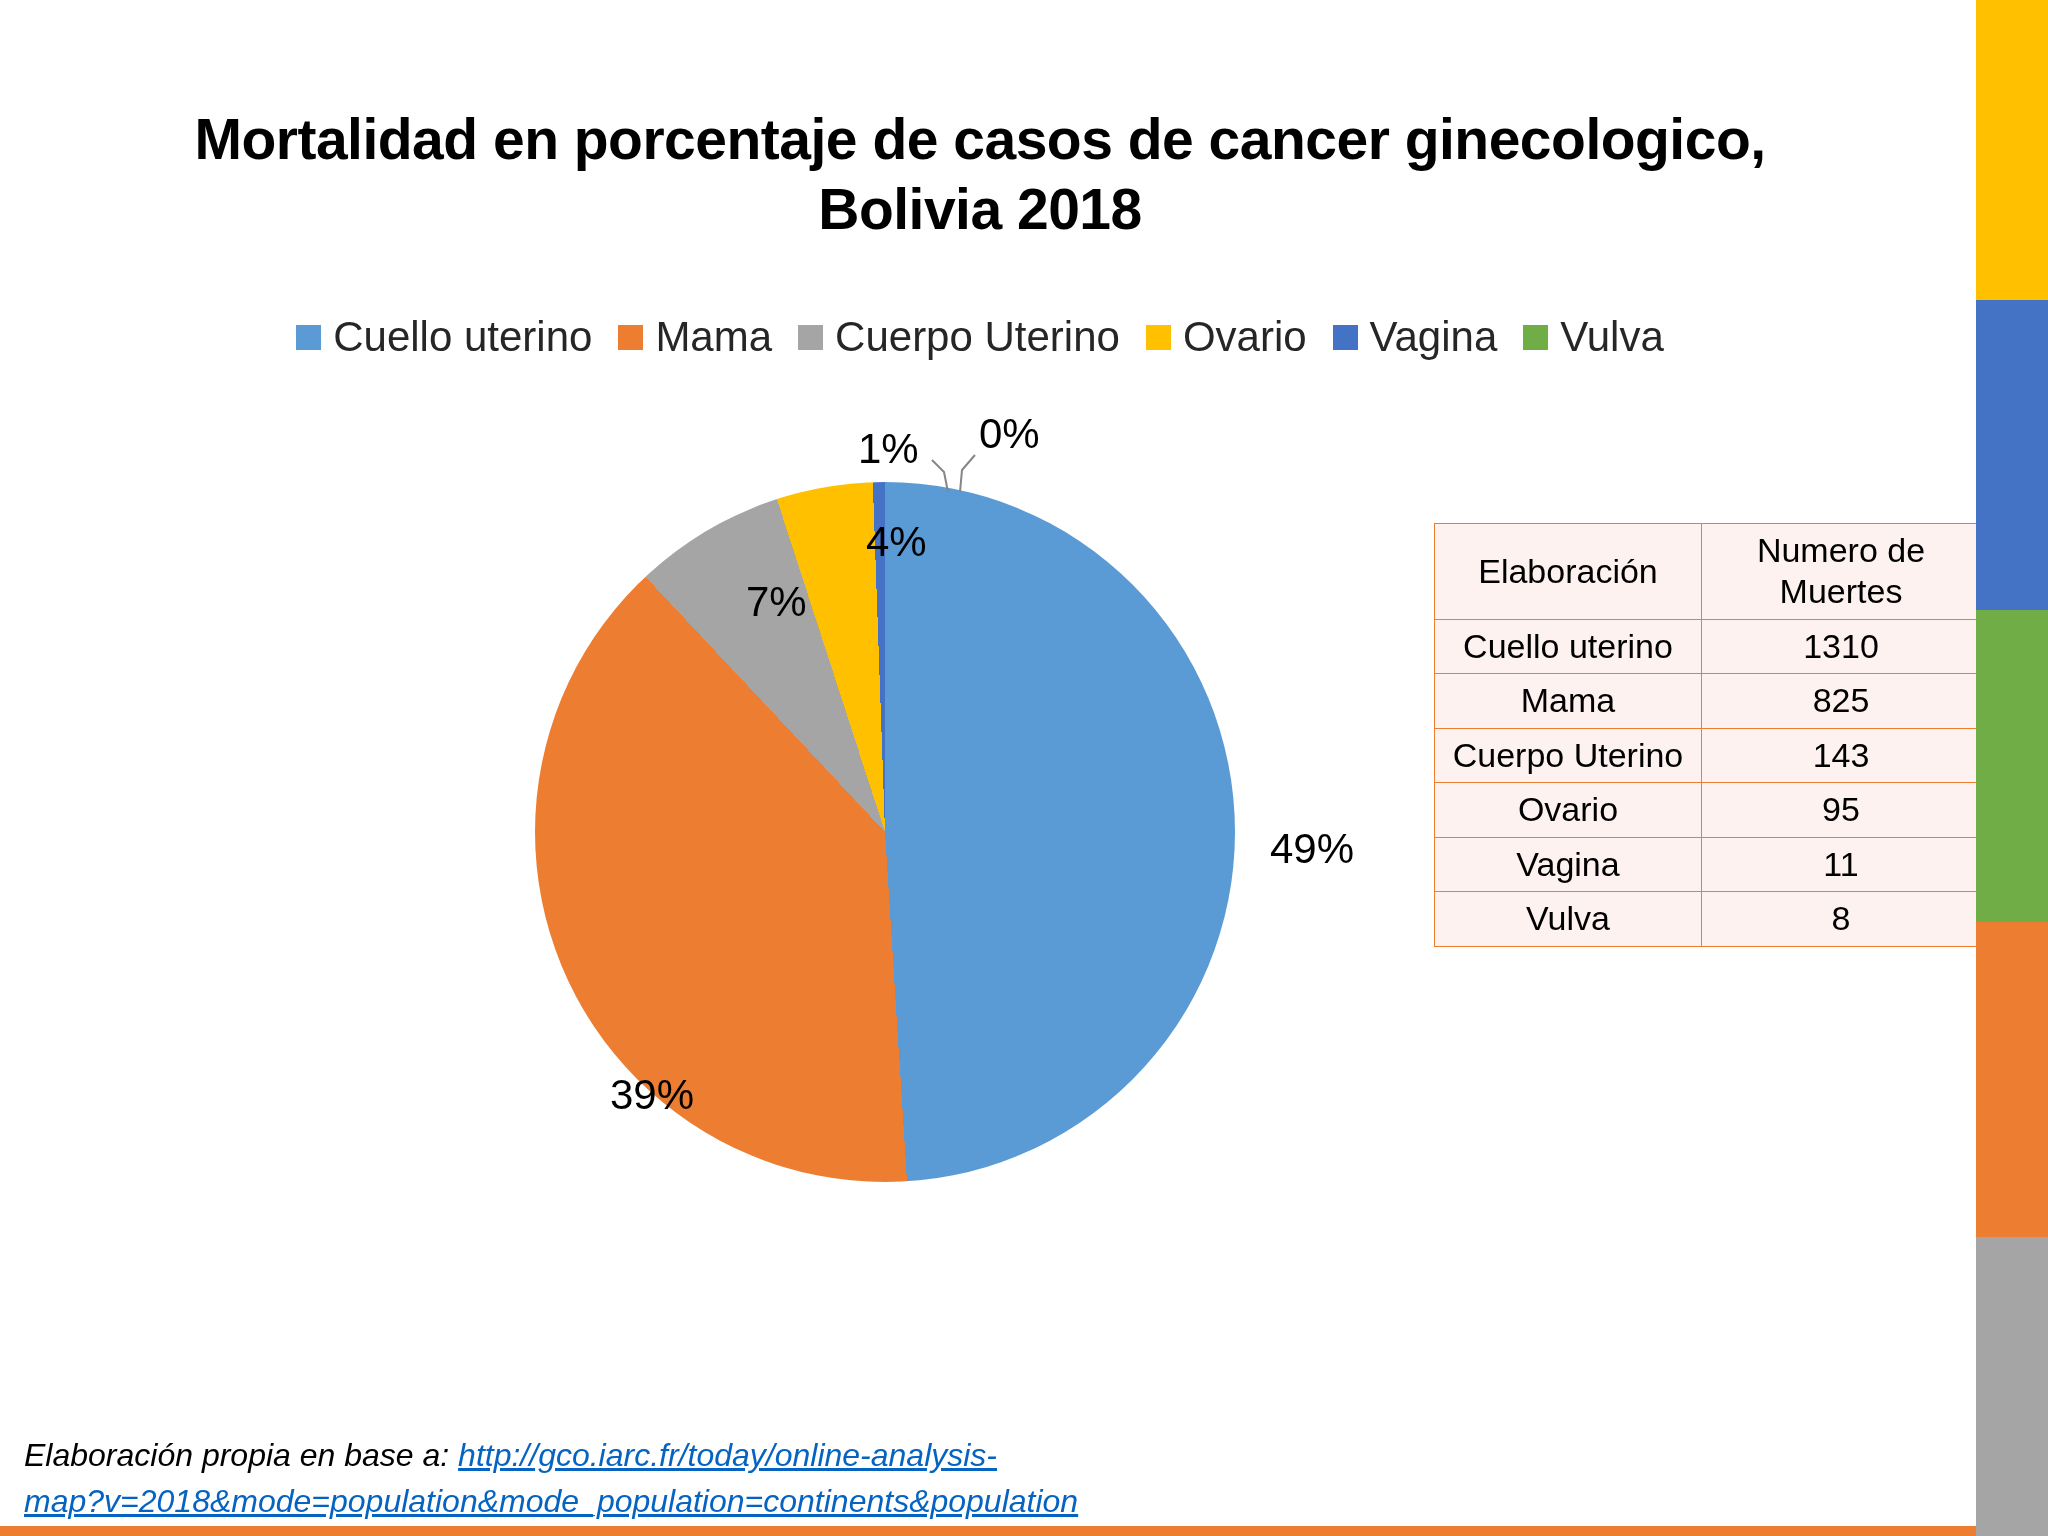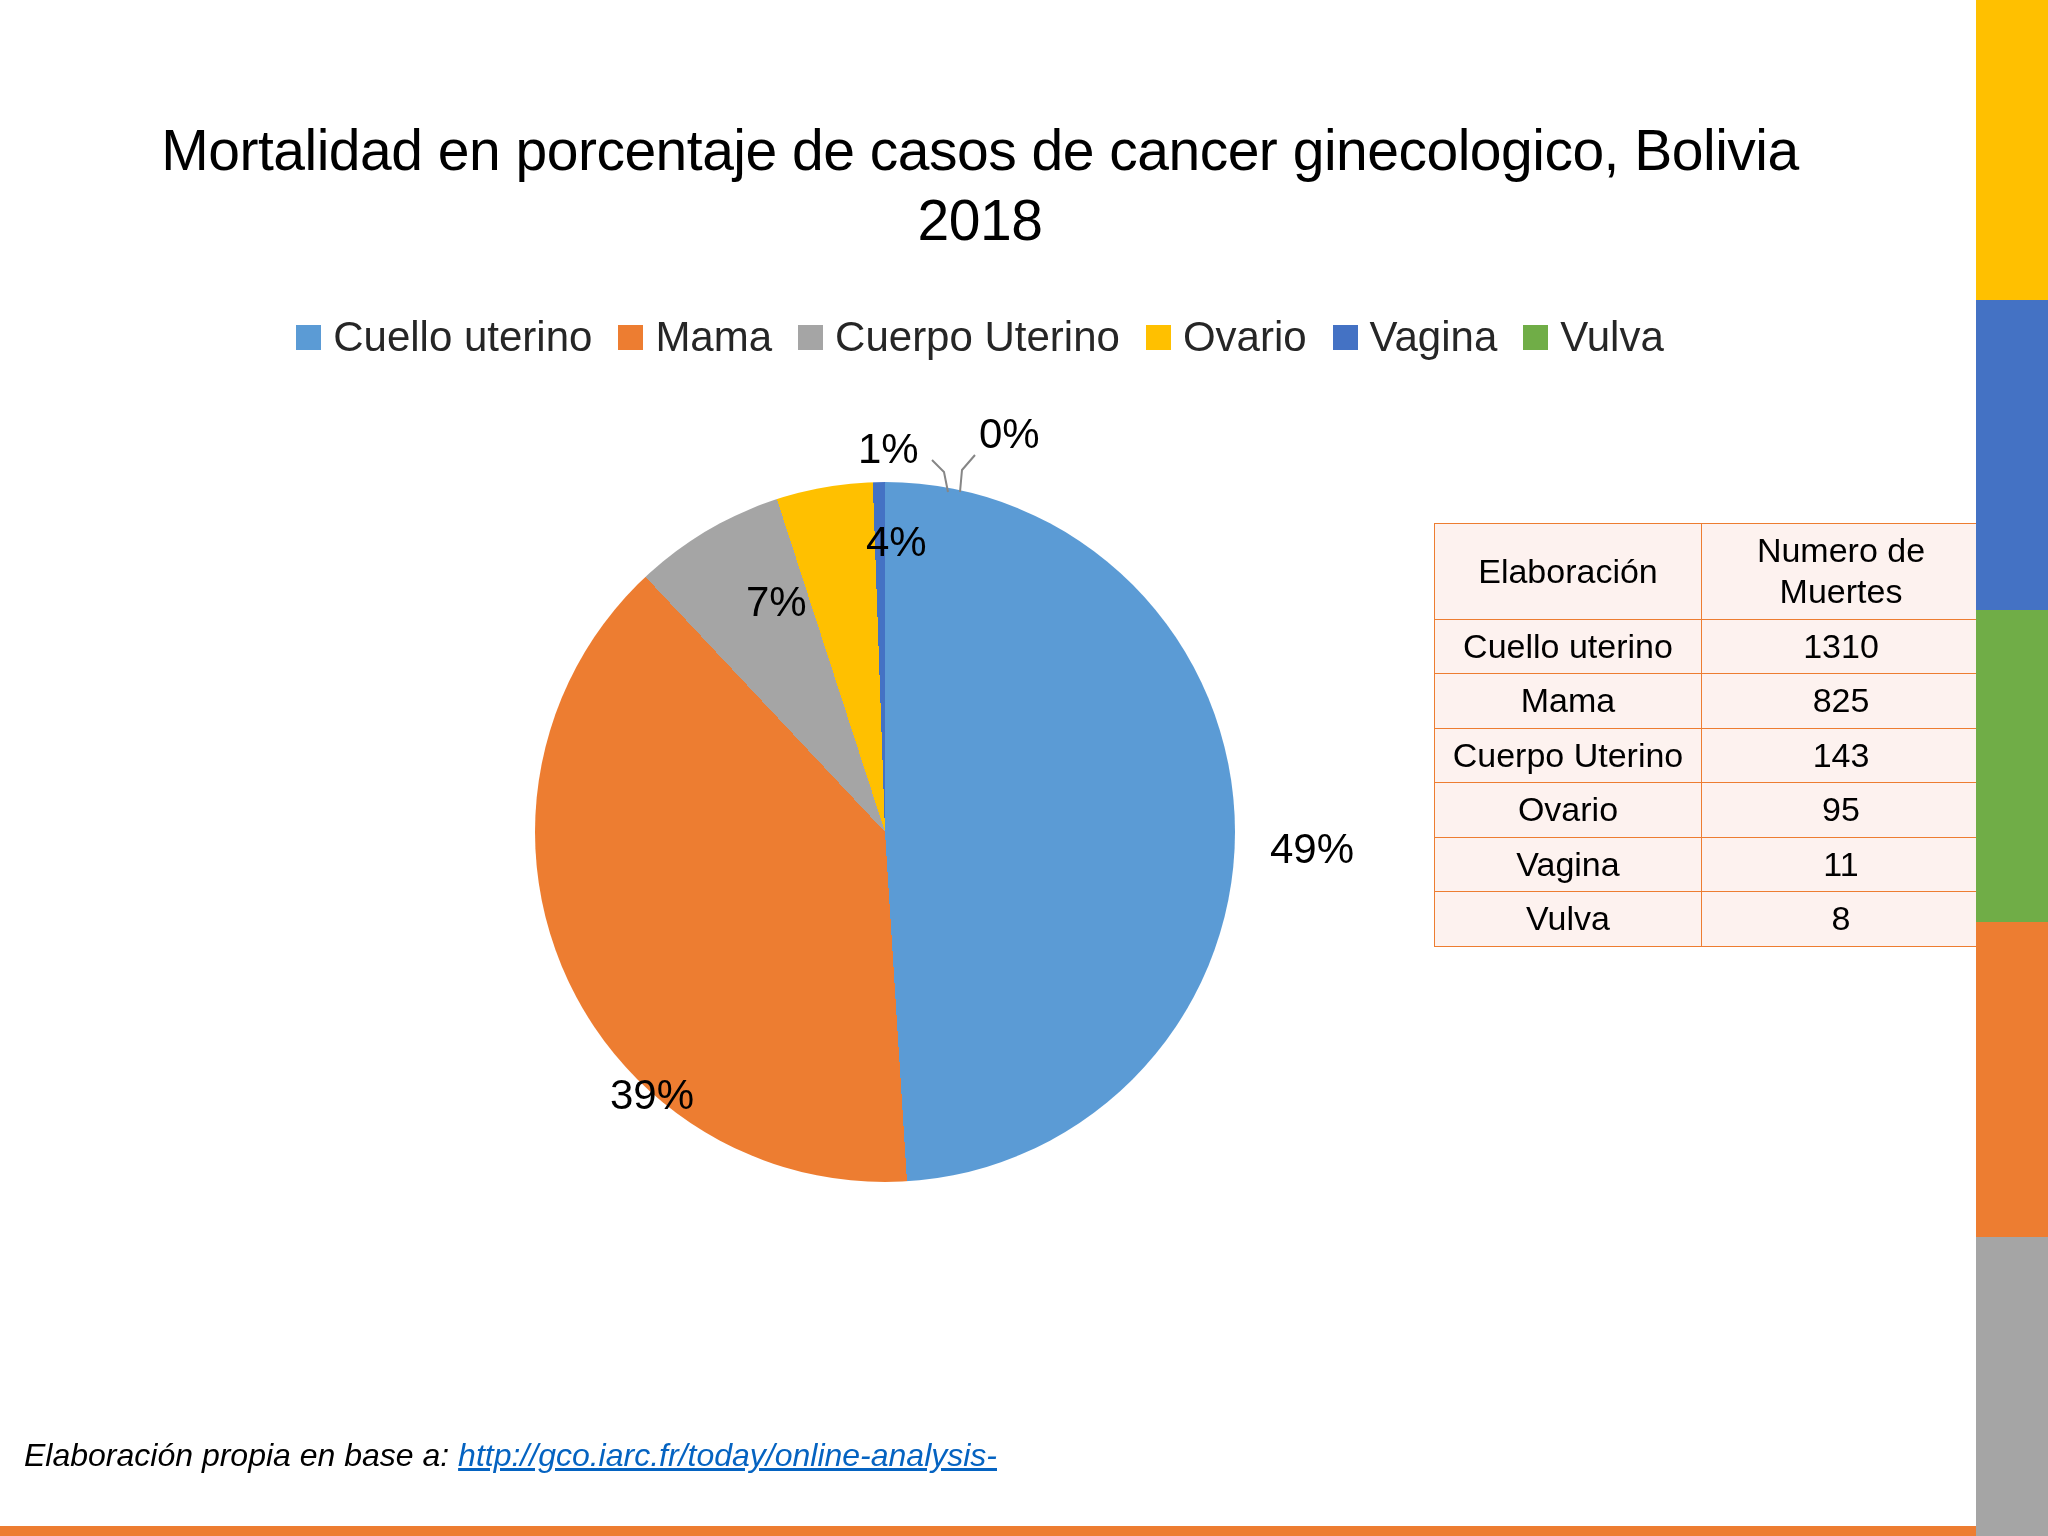--- a/index.html
+++ b/index.html
@@ -44,25 +44,24 @@
   }
 
   
   #chart-title {
     position: absolute;
     left: 120px;
     top: 105px;
     width: 1720px;
     text-align: center;
     font-size: 57px;
-    font-weight: normal;
+    font-weight: bold;
     color: #000000;
     line-height: 1.22;
     letter-spacing: -0.5px;
-    margin-top: 11px;
   }
 
   
   #legend {
     position: absolute;
     left: 120px;
     top: 313px;
     width: 1720px;
     display: flex;
     flex-direction: row;
@@ -240,20 +239,21 @@
       </tr>
       <tr>
         <td>Vulva</td>
         <td>8</td>
       </tr>
     </tbody>
   </table>
 
   <div id="footer">
     <span>Elaboración propia en base a: </span><a class="footer-link" href="#">http://gco.iarc.fr/today/online-analysis-</a><br>
+    <a class="footer-link" href="#">map?v=2018&amp;mode=population&amp;mode_population=continents&amp;population</a>
   </div>
 
   <div id="right-strip">
     <div class="band" style="background:#ffc000;height:300px;"></div>
     <div class="band" style="background:#4472c4;height:310px;"></div>
     <div class="band" style="background:#70ad47;height:312px;"></div>
     <div class="band" style="background:#ed7d31;height:315px;"></div>
     <div class="band" style="background:#a5a5a5;height:299px;"></div>
   </div>
 

